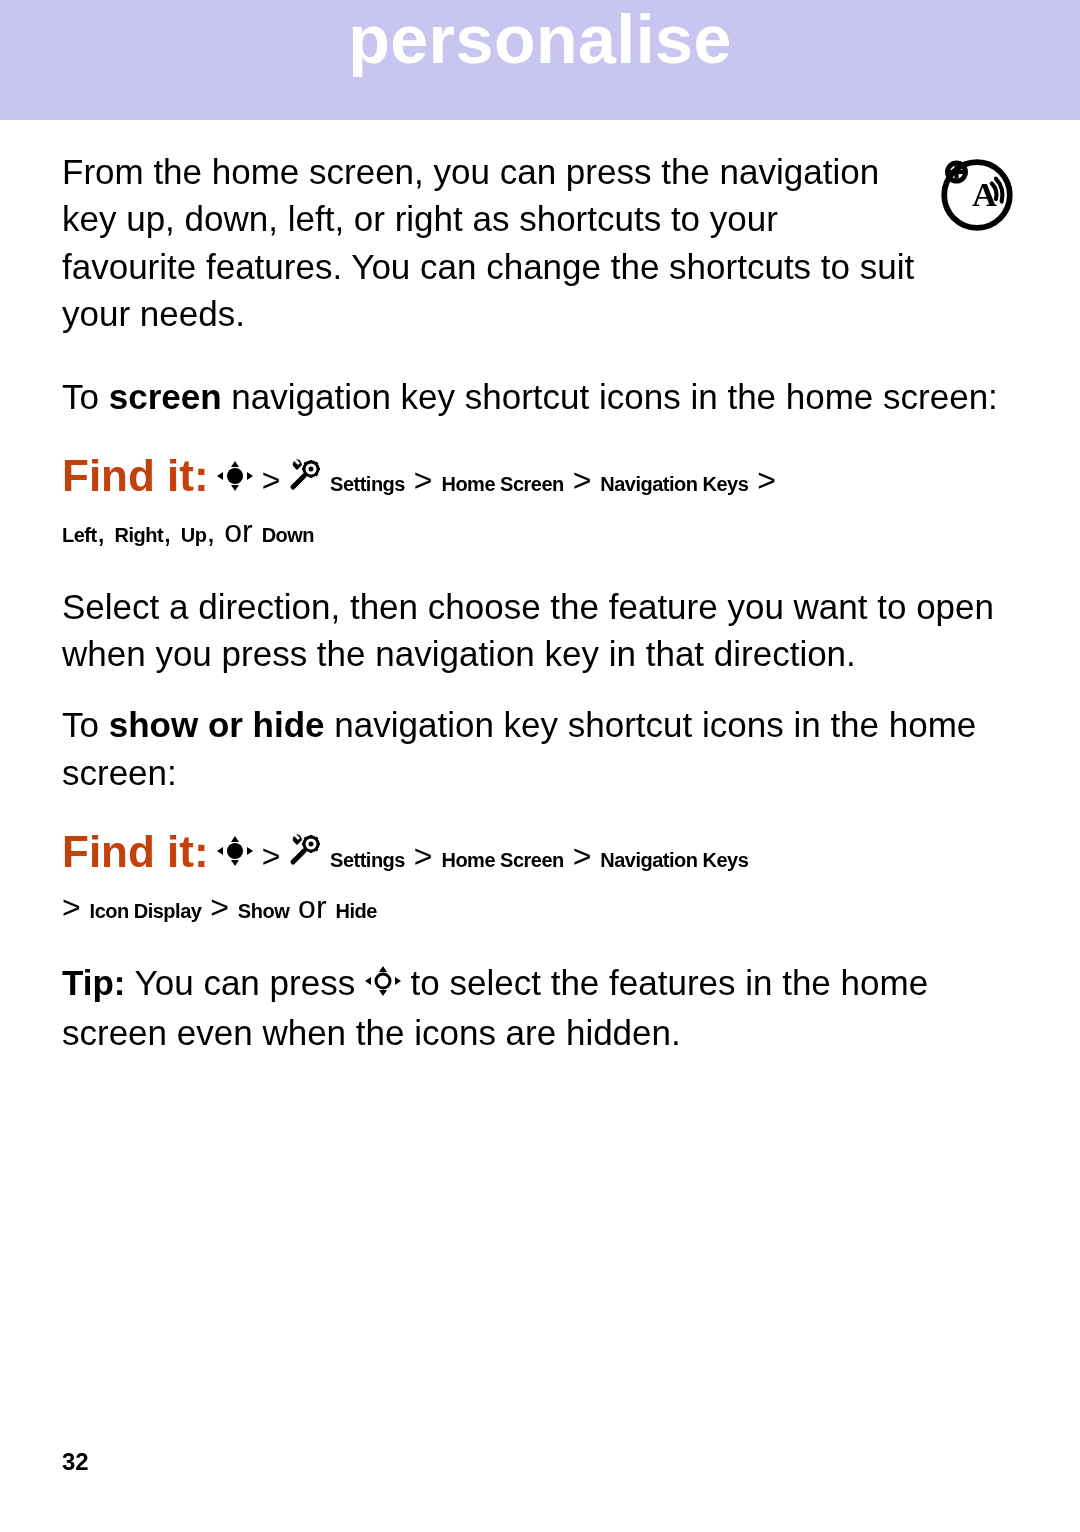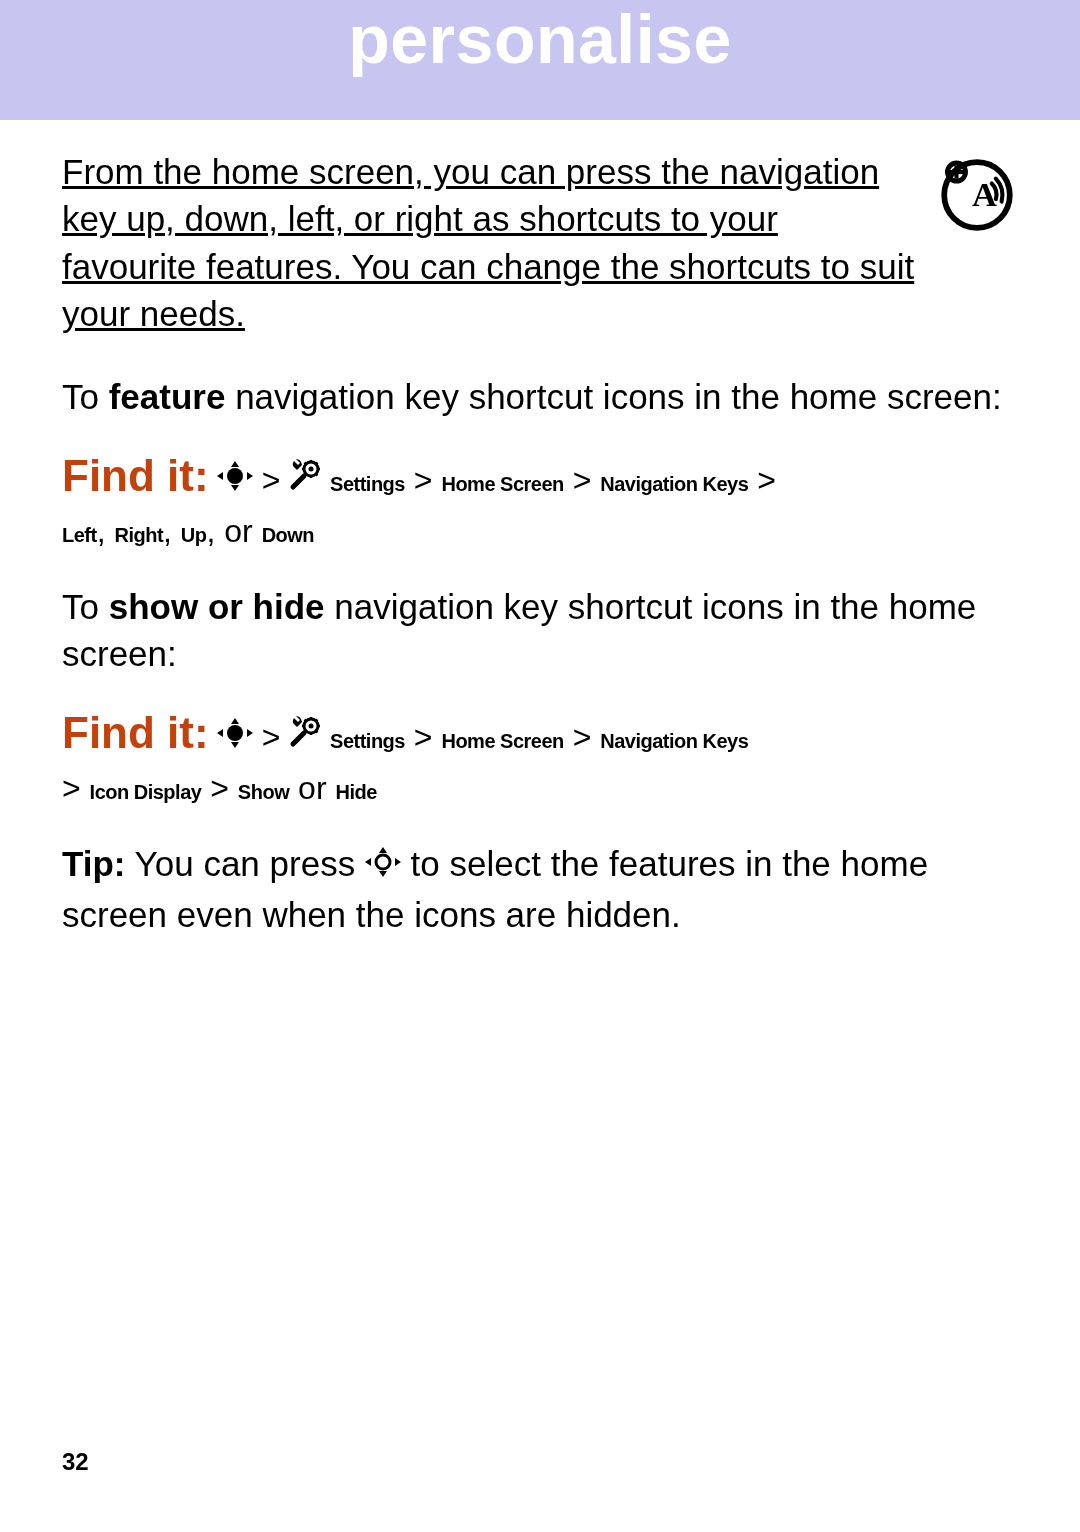--- a/index.html
+++ b/index.html
@@ -32,21 +32,20 @@
     font-size: 55px;
     font-weight: normal;
     margin-bottom: 26px;
     letter-spacing: 0px;
   }
   .intro-wrap {
     display: flex;
     align-items: flex-start;
     gap: 20px;
     margin-bottom: 36px;
-    text-decoration: underline;
   }
   .intro-text {
     font-size: 35px;
     line-height: 1.35;
     color: #000000;
     flex: 1;
   }
   .feature-icon {
     width: 82px;
     height: 82px;
@@ -106,21 +105,21 @@
         <line x1="25" y1="14" x2="25" y2="30" stroke="#000" stroke-width="5"></line>
         <line x1="17" y1="22" x2="33" y2="22" stroke="#000" stroke-width="5"></line>
         <text x="44" y="63" font-family="serif" font-size="42" font-weight="bold" fill="#000">A</text>
         <path d="M73 30 Q84 42 80 58" fill="none" stroke="#000" stroke-width="5" stroke-linecap="round"></path>
         <path d="M68 36 Q76 44 73 55" fill="none" stroke="#000" stroke-width="5" stroke-linecap="round"></path>
       </svg>
     </span>
   </div>
 
   <p class="para">
-    <span>To </span><span class="bold">feature</span><span> navigation key shortcut icons in the home screen:</span>
+    <span>To </span><span class="bold">screen</span><span> navigation key shortcut icons in the home screen:</span>
   </p>
 
   <p class="find-it-block">
     <span class="find-it-label">Find it:</span>
     <span class="inline-icon">
       <svg width="36" height="30" viewBox="0 0 36 30">
         <circle cx="18" cy="15" r="8" fill="#000"></circle>
         <polygon points="18,0 14,6 22,6" fill="#000"></polygon>
         <polygon points="18,30 14,24 22,24" fill="#000"></polygon>
         <polygon points="0,15 6,11 6,19" fill="#000"></polygon>
@@ -134,20 +133,21 @@
         <circle cx="22" cy="10" r="2.5" fill="#000"></circle>
         <path d="M22 1 L22 3 M22 17 L22 19 M13 10 L15 10 M29 10 L31 10 M15.5 3.5 L17 5 M27 15 L28.5 16.5 M15.5 16.5 L17 15 M27 5 L28.5 3.5" stroke="#000" stroke-width="2.5"></path>
         <path d="M4 28 L15 17" stroke="#000" stroke-width="5" stroke-linecap="round"></path>
         <path d="M6 9 Q2 6 5 2 L9 6 L11 4 L7 0 Q12 0 13 6 L8 11 Z" fill="#000"></path>
       </svg>
     </span>
     <span class="cond-bold">Settings</span><span class="cond-norm"> &gt; </span><span class="cond-bold">Home Screen</span><span class="cond-norm"> &gt; </span><span class="cond-bold">Navigation Keys</span><span class="cond-norm"> &gt; </span><br>
     <span class="cond-bold">Left</span><span class="cond-norm">, </span><span class="cond-bold">Right</span><span class="cond-norm">, </span><span class="cond-bold">Up</span><span class="cond-norm">, </span><span class="cond-norm"> or </span><span class="cond-bold">Down</span>
   </p>
 
+  <p class="para">Select a direction, then choose the feature you want to open when you press the navigation key in that direction.</p>
 
   <p class="para">
     <span>To </span><span class="bold">show or hide</span><span> navigation key shortcut icons in the home screen:</span>
   </p>
 
   <p class="find-it-block">
     <span class="find-it-label">Find it:</span>
     <span class="inline-icon">
       <svg width="36" height="30" viewBox="0 0 36 30">
         <circle cx="18" cy="15" r="8" fill="#000"></circle>

